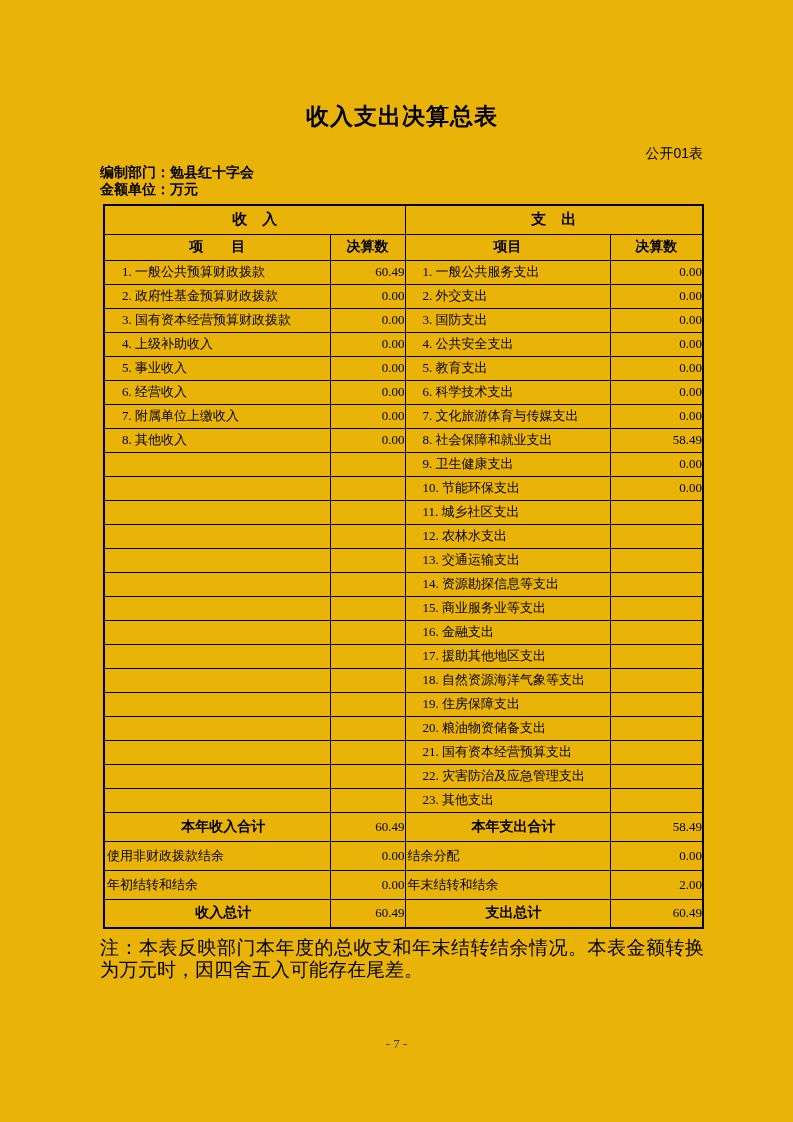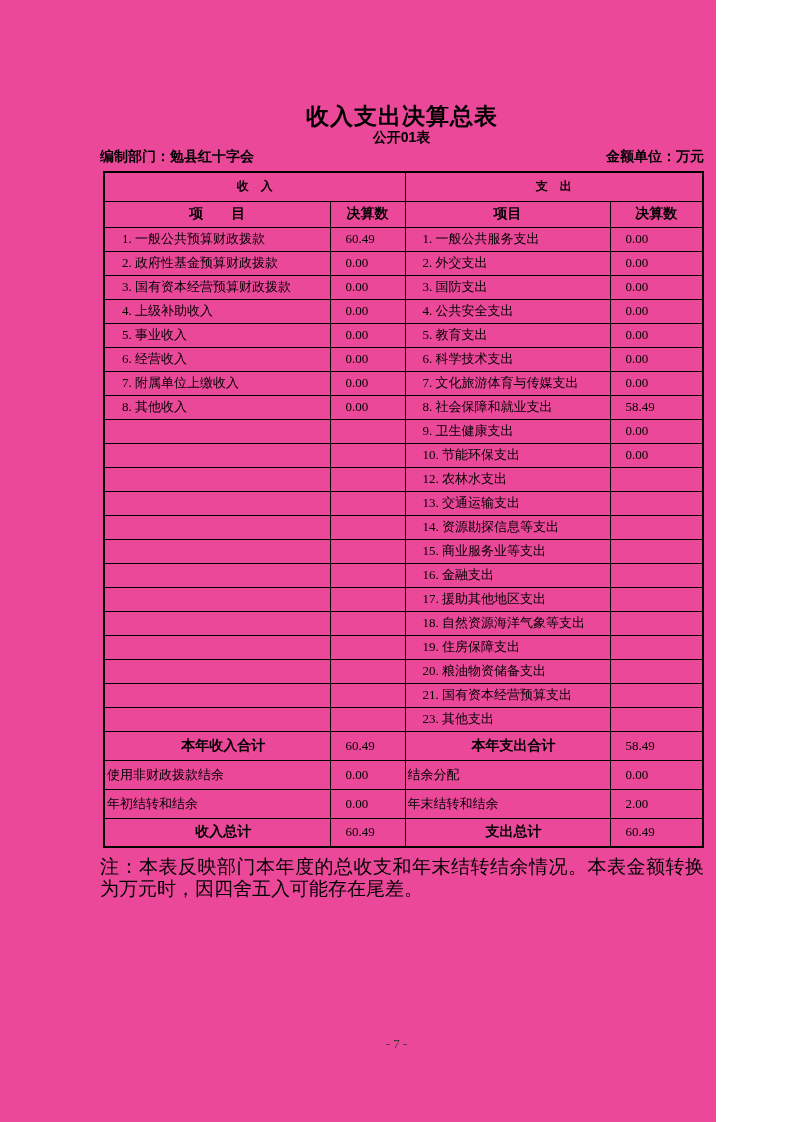--- a/index.html
+++ b/index.html
@@ -5,79 +5,81 @@
   * { box-sizing: border-box; margin: 0; padding: 0; }
   html, body { background: #ffffff; }
   body {
     width: 793px; height: 1122px;
     position: relative;
     font-family: "Liberation Serif", "DejaVu Serif", serif;
     color: #000;
   }
   .page {
     position: absolute; left: 0; top: 0;
-    width: 716px; height: 1122px;
-    background: #ec4899;
+    width: 793px; height: 1122px;
+    background: #eab308;
   }
   .content {
     position: absolute; left: 100px; top: 103px;
     width: 604px;
   }
   .doc-title {
     text-align: center;
     font-family: "Liberation Sans", "DejaVu Sans", sans-serif;
     font-weight: bold;
     font-size: 23px;
     line-height: 26px;
     letter-spacing: 1px;
   }
   .form-code {
-    text-align: center;
-    font-family: "Liberation Sans", "DejaVu Sans", sans-serif;
-    font-weight: bold;
+    margin-top: 16px;
+    text-align: right;
+    font-family: "Liberation Sans", "DejaVu Sans", sans-serif;
+    font-weight: normal;
     font-size: 14px;
     line-height: 16px;
     padding-right: 1px;
   }
   .meta-row {
     display: flex;
     justify-content: space-between;
     margin-top: 3px;
     margin-bottom: 6px;
     font-family: "Liberation Sans", "DejaVu Sans", sans-serif;
     font-weight: bold;
     font-size: 14px;
     line-height: 17px;
+    flex-direction: column;
   }
   table.fin {
     margin-left: 3px;
     width: 601px;
     table-layout: fixed;
     border-collapse: collapse;
     border: 2px solid #000;
   }
   table.fin th, table.fin td {
     border: 1px solid #000;
     overflow: hidden;
     white-space: nowrap;
   }
   table.fin thead th {
     font-family: "Liberation Sans", "DejaVu Sans", sans-serif;
     font-weight: bold;
     text-align: center;
     vertical-align: middle;
   }
-  tr.section-hdr th { height: 29px; font-size: 12px; }
+  tr.section-hdr th { height: 29px; font-size: 15px; }
   tr.col-hdr th { height: 26px; font-size: 14px; }
   tbody tr.data  { height: 24px; }
   tbody tr.plain { height: 29px; }
   tbody tr.total { height: 29px; }
   tbody td { font-size: 13px; vertical-align: middle; }
   td.item { text-align: left; padding-left: 17px; }
-  td.val  { text-align: left; padding-left: 15px; }
+  td.val  { text-align: right; padding-left: 15px; }
   tr.plain td.item { padding-left: 2px; }
   tr.total td.item {
     text-align: center;
     padding-left: 12px;
     font-family: "Liberation Sans", "DejaVu Sans", sans-serif;
     font-weight: bold;
     font-size: 14px;
   }
   .note {
     margin-top: 8px;
@@ -186,20 +188,26 @@
           </tr>
           <tr class="data">
             <td class="item"></td>
             <td class="val"></td>
             <td class="item">10. 节能环保支出</td>
             <td class="val">0.00</td>
           </tr>
           <tr class="data">
             <td class="item"></td>
             <td class="val"></td>
+            <td class="item">11. 城乡社区支出</td>
+            <td class="val"></td>
+          </tr>
+          <tr class="data">
+            <td class="item"></td>
+            <td class="val"></td>
             <td class="item">12. 农林水支出</td>
             <td class="val"></td>
           </tr>
           <tr class="data">
             <td class="item"></td>
             <td class="val"></td>
             <td class="item">13. 交通运输支出</td>
             <td class="val"></td>
           </tr>
           <tr class="data">
@@ -241,20 +249,26 @@
           <tr class="data">
             <td class="item"></td>
             <td class="val"></td>
             <td class="item">20. 粮油物资储备支出</td>
             <td class="val"></td>
           </tr>
           <tr class="data">
             <td class="item"></td>
             <td class="val"></td>
             <td class="item">21. 国有资本经营预算支出</td>
+            <td class="val"></td>
+          </tr>
+          <tr class="data">
+            <td class="item"></td>
+            <td class="val"></td>
+            <td class="item">22. 灾害防治及应急管理支出</td>
             <td class="val"></td>
           </tr>
           <tr class="data">
             <td class="item"></td>
             <td class="val"></td>
             <td class="item">23. 其他支出</td>
             <td class="val"></td>
           </tr>
           <tr class="total">
             <td class="item">本年收入合计</td>

